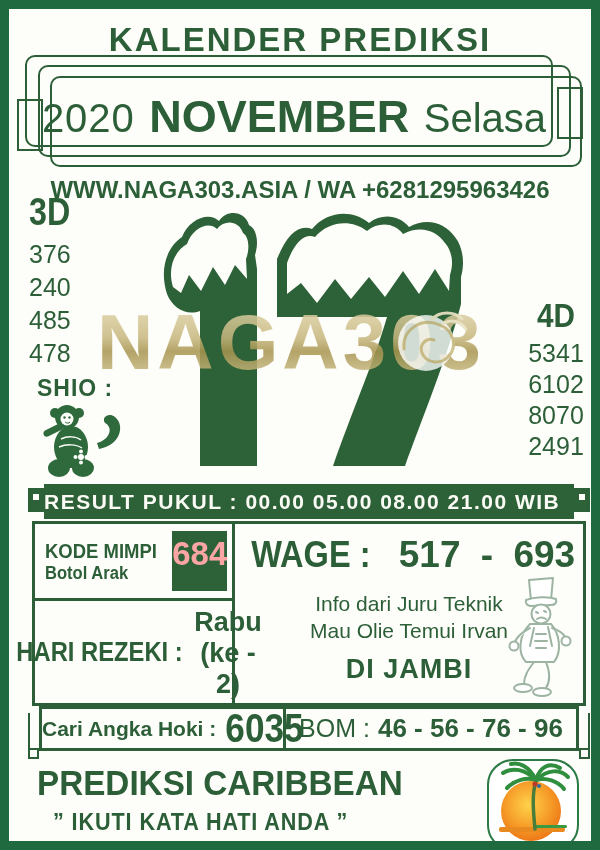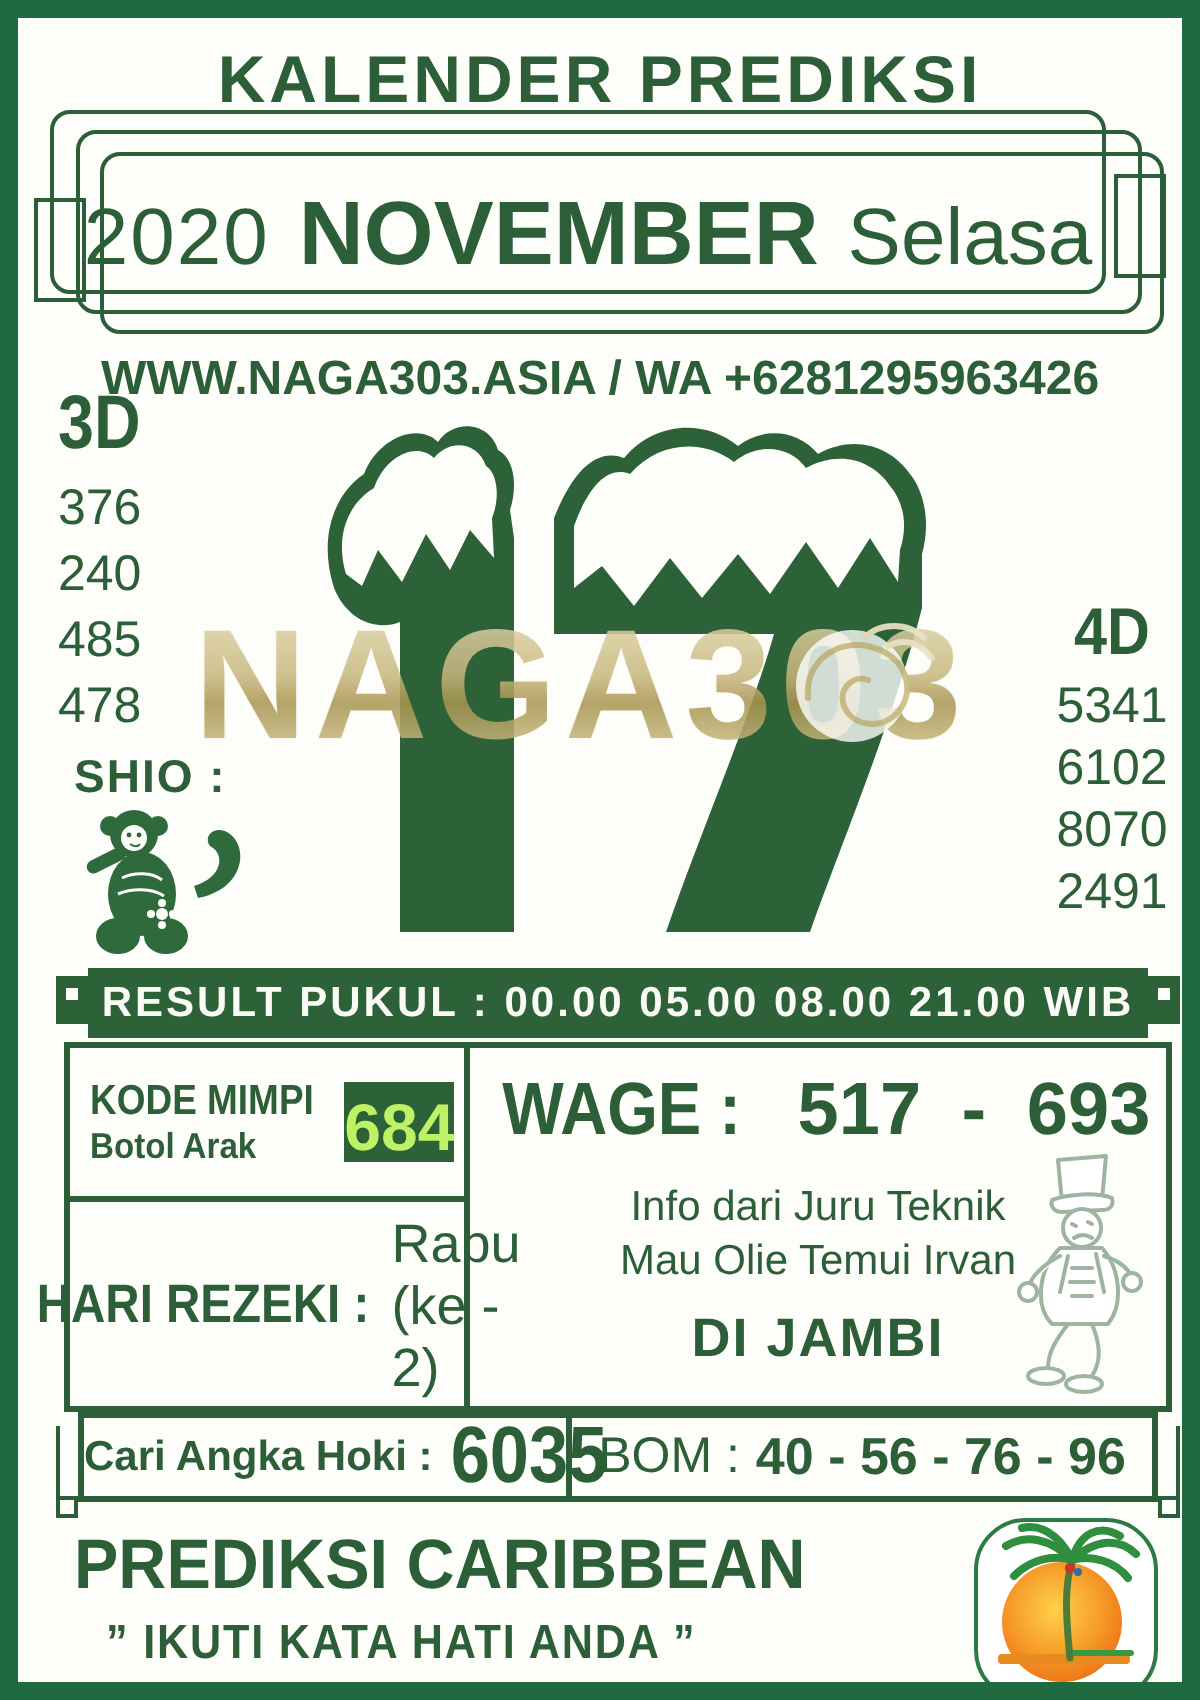--- a/index.html
+++ b/index.html
@@ -54,45 +54,45 @@
     opacity:.85; z-index:4; white-space:nowrap;
     text-shadow:0 0 1px rgba(170,150,80,.15);
   }
   .dragon-swirl { left:365px; top:296px; z-index:5; opacity:.92; }
 
   .shio-label { left:28px; top:366px; font-size:23px; font-weight:800; letter-spacing:1px; }
   .monkey { left:20px; top:390px; }
 
   .result-banner {
     left:35px; top:475px; width:530px; height:35px; background:#2d6137;
-    color:#fbfbf6; text-align:center; line-height:35px;
+    color:#fbfbf6; line-height:35px;
     font-size:21px; font-weight:800; letter-spacing:1.5px; white-space:nowrap;
   }
   .banner-tab { position:absolute; top:479px; width:16px; height:24px; background:#2d6137; }
   .bt-l { left:19px; } .bt-r { left:565px; }
   .banner-tab::after {
     content:""; position:absolute; left:5px; top:6px; width:6px; height:6px; background:#fdfdf9;
   }
 
   .ptable {
     left:23px; top:512px; width:554px; height:185px;
     border:3px solid #2c5f38; display:flex;
   }
   .col-left { width:200px; border-right:3px solid #2c5f38; display:flex; flex-direction:column; }
   .cell-km { height:77px; border-bottom:3px solid #2c5f38; display:flex; align-items:center; padding:0 8px 0 10px; }
   .km-text { flex:1; }
   .km-label { font-size:21px; font-weight:800; transform:scaleX(.88); transform-origin:left; white-space:nowrap; }
   .km-sub { font-size:18px; font-weight:700; transform:scaleX(.92); transform-origin:left; }
   .km-box {
-    width:74px; height:40px; background:#2d6137; color:#bef264;
+    width:74px; height:60px; background:#2d6137; color:#fca5a5;
     font-size:33px; font-weight:800; text-align:center; line-height:46px;
   }
   .cell-hr { flex:1; display:flex; align-items:center; justify-content:center; }
   .hr-label { font-size:27px; font-weight:800; transform:scaleX(.88); white-space:nowrap; }
-  .hr-value { font-size:27px; font-weight:400; margin-top:2px; }
+  .hr-value { font-size:27px; font-weight:700; margin-top:2px;text-align:center; }
 
   .col-right { flex:1; position:relative; text-align:center; padding-top:10px; }
   .wage-line { font-size:37px; white-space:nowrap; }
   .wage-label { font-weight:800; transform:scaleX(.88); display:inline-block; }
   .wage-value { font-weight:700; word-spacing:10px; margin-left:10px; }
   .info-line { font-size:21px; font-weight:400; line-height:27px; }
   .info-line.first { margin-top:14px; }
   .loc-line { font-size:27px; font-weight:800; margin-top:10px; letter-spacing:1px; }
   .mascot { position:absolute; right:2px; top:52px; }
 
@@ -257,21 +257,21 @@
     </div>
   </div>
 
   <div class="abs hoki-row">
     <div class="hoki-left">
       <span class="hoki-label">Cari Angka Hoki :</span>
       <span class="hoki-value">6035</span>
     </div>
     <div class="bom-part">
       <span class="bom-label">BOM :</span>
-      <span class="bom-value">40 - 56 - 76 - 96</span>
+      <span class="bom-value">46 - 56 - 76 - 96</span>
     </div>
   </div>
   <div class="orn orn-l"></div>
   <div class="orn orn-r"></div>
 
   <div class="abs footer-title">PREDIKSI CARIBBEAN</div>
   <div class="abs footer-quote">” IKUTI KATA HATI ANDA ”</div>
 
   <div class="abs palm-badge">
     <svg width="88" height="88" viewBox="0 0 88 88">

